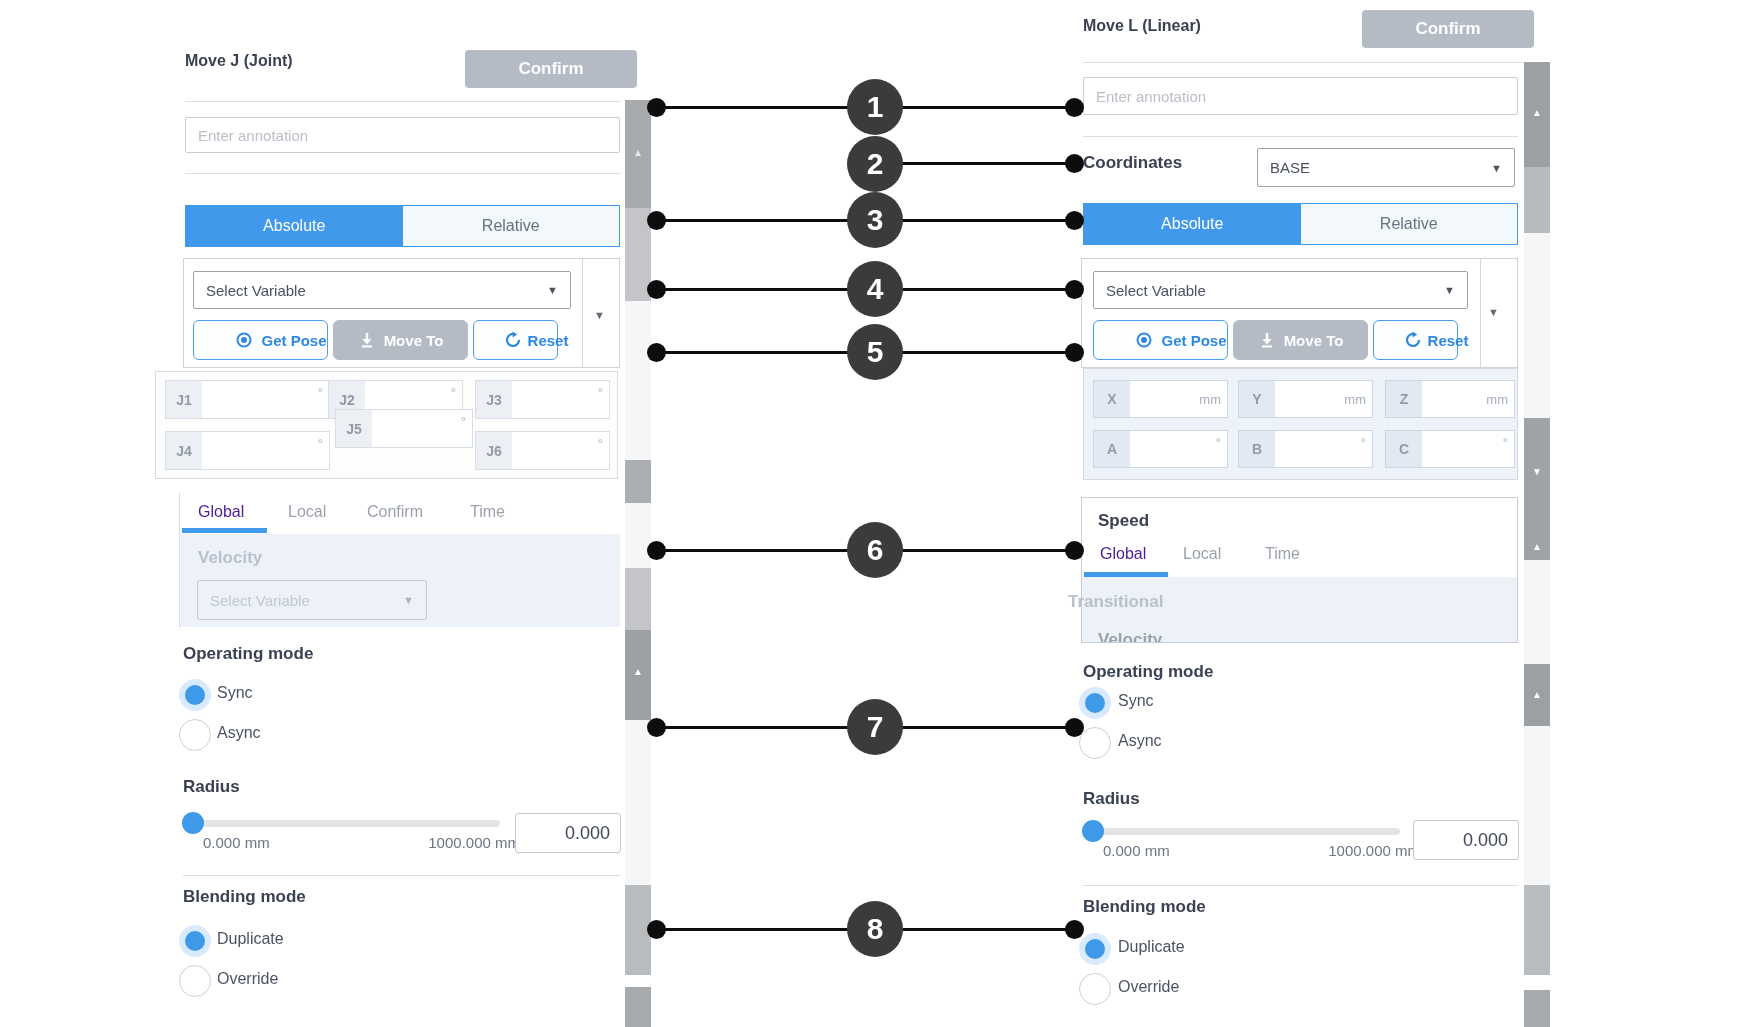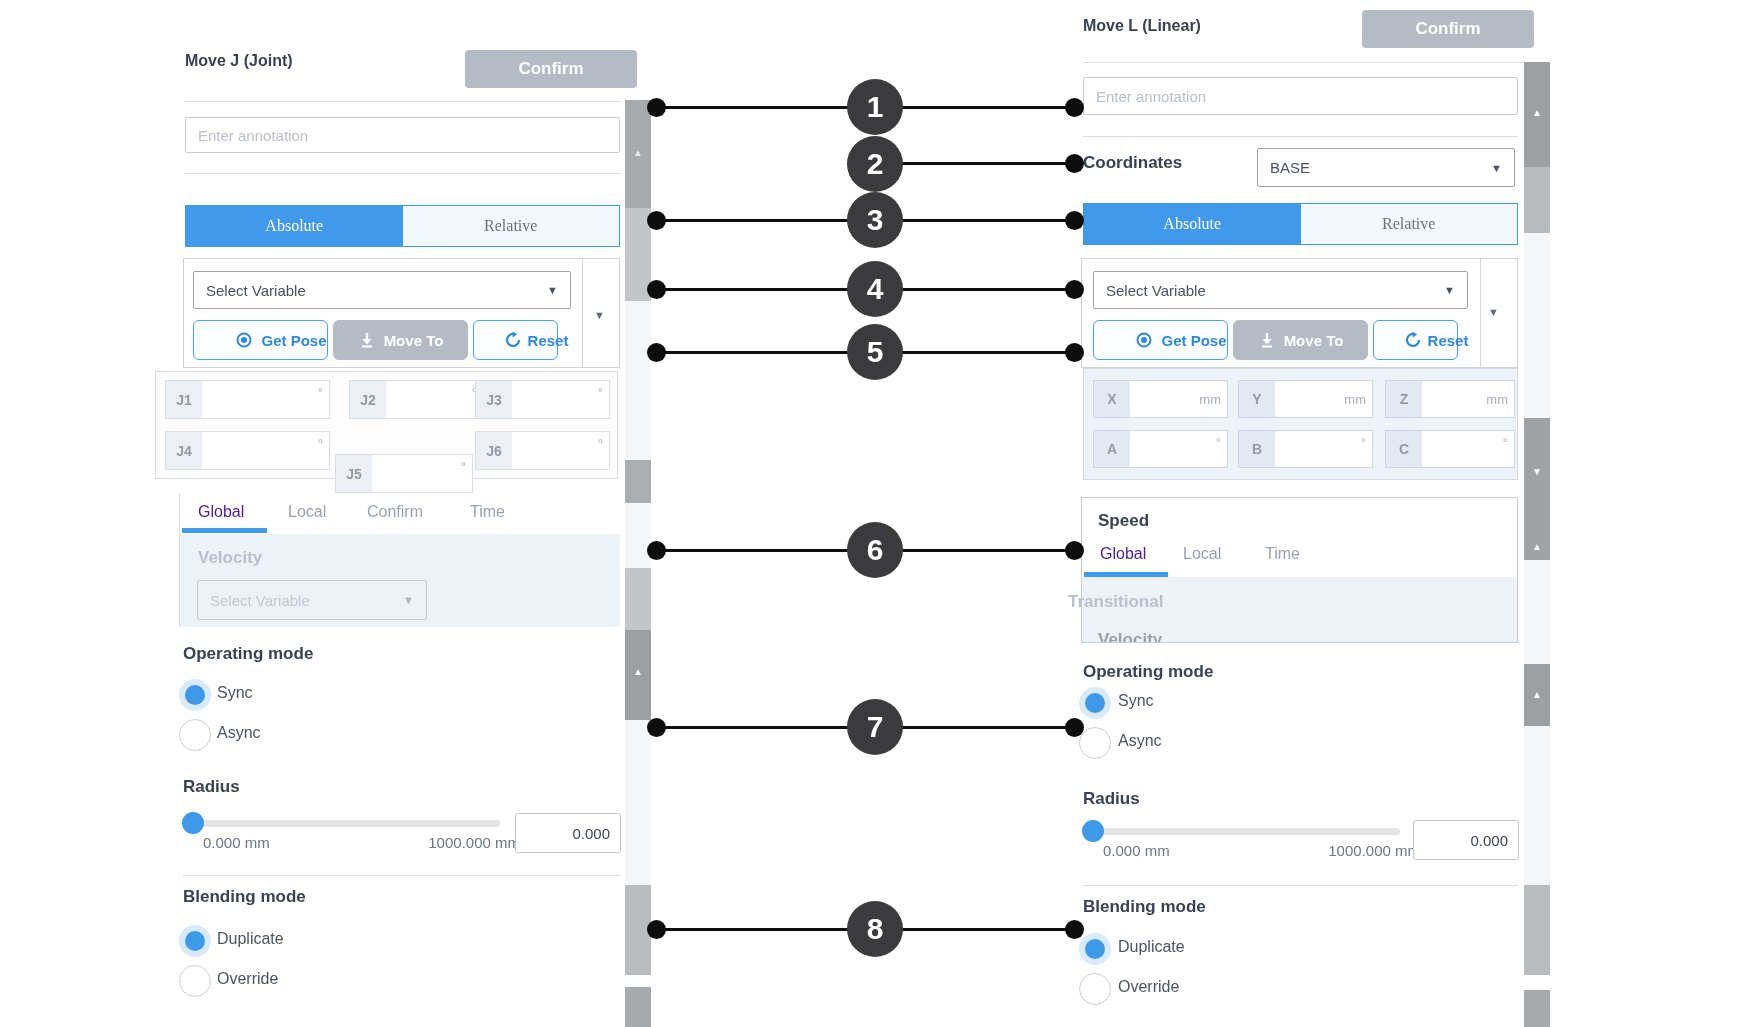--- a/index.html
+++ b/index.html
@@ -7,21 +7,21 @@
           font-family:"Liberation Sans",sans-serif;color:#3a4153;}
   .abs{position:absolute;}
   .panel-title{font-size:16px;font-weight:700;color:#3a4153;white-space:nowrap;}
   .confirm-btn{background:#b5bbc5;border-radius:4px;color:#fff;font-size:17px;font-weight:700;
                display:flex;align-items:center;justify-content:center;}
   .divider{background:#dcdee1;height:1px;}
   .text-input{border:1px solid #c9cdd3;border-radius:2px;background:#fff;font-size:15px;color:#4a5260;
               padding:0 12px;box-sizing:border-box;font-family:"Liberation Sans",sans-serif;outline:none;}
   .text-input::placeholder{color:#b9bec7;}
   .tabbar{border:1px solid #4199ec;display:flex;box-sizing:border-box;}
-  .tab{flex:1;display:flex;align-items:center;justify-content:center;font-size:16px;font-family:Liberation Serif, serif;}
+  .tab{flex:1;display:flex;align-items:center;justify-content:center;font-size:16px;}
   .tab-on{background:#4199ec;color:#fff;}
   .tab-off{background:#f3f8fd;color:#68717f;}
   .group-box{border:1px solid #ced3d9;background:#fff;box-sizing:border-box;}
   .select{border:1px solid #9ba1a9;border-radius:2px;background:#fff;display:flex;align-items:center;
           justify-content:space-between;padding:0 12px;box-sizing:border-box;font-size:15px;color:#4a5260;}
   .select .caret{font-size:11px;color:#4b5360;}
   .select-dis{border:1px solid #c6ccd3;border-radius:2px;display:flex;align-items:center;
           justify-content:space-between;padding:0 12px;box-sizing:border-box;font-size:15px;color:#c2c8d1;}
   .select-dis .caret{font-size:11px;color:#aeb4bc;}
   .btn{border-radius:6px;display:flex;align-items:center;justify-content:center;gap:8px;
@@ -38,21 +38,21 @@
   .tab-underline{background:#3f9aea;height:5px;}
   .sec-h{font-size:17px;font-weight:700;color:#3a4153;white-space:nowrap;}
   .ghost-h{font-size:17px;font-weight:700;color:#bac1cc;white-space:nowrap;}
   .radio-on{width:32px;height:32px;border-radius:50%;background:#d9eafc;position:absolute;}
   .radio-on::after{content:"";position:absolute;left:6px;top:6px;width:20px;height:20px;border-radius:50%;background:#3e9ae9;}
   .radio-off{width:32px;height:32px;border-radius:50%;background:#fff;border:1.5px solid #ccd1d7;box-sizing:border-box;position:absolute;}
   .radio-label{font-size:16px;color:#4b5364;white-space:nowrap;}
   .slider-track{background:#e4e4e6;border-radius:4px;height:7px;}
   .slider-knob{width:22px;height:22px;border-radius:50%;background:#3e9ae9;}
   .range-label{font-size:15px;color:#6d7583;white-space:nowrap;margin-left:20px;}
-  .value-box{border:1px solid #c6c6c8;border-radius:3px;background:#fff;font-size:15px;color:#3f4656;
+  .value-box{border:1px solid #c6c6c8;border-radius:3px;background:#fff;font-size:18px;color:#3f4656;
              display:flex;align-items:center;justify-content:flex-end;padding-right:10px;box-sizing:border-box;}
   .co-line{background:#0d0d0d;height:3px;z-index:5;}
   .co-dot{width:19px;height:19px;border-radius:50%;background:#0d0d0d;z-index:6;}
   .co-circle{width:56px;height:56px;border-radius:50%;background:#3b3b3d;z-index:7;
              display:flex;align-items:center;justify-content:center;color:#fff;font-size:30px;font-weight:700;}
   .sb{z-index:1;}
   .sb-arrow{position:absolute;left:0;width:100%;text-align:center;font-size:10px;line-height:10px;}
   .clip{overflow:hidden;}
 </style>
 </head>
@@ -108,36 +108,36 @@
       </span>
     <span>Reset</span>
   </div>
 
   <div class="abs" style="left:155px;top:371px;width:463px;height:108px;border:1px solid #d6dbe1;background:#fdfdfe;box-sizing:border-box;"></div>
   <div class="abs field" style="left:165px;top:380px;width:165px;height:39px;">
     <div class="f-label">J1</div>
       <div class="f-input"></div>
       <div class="f-unit">°</div>
   </div>
-  <div class="abs field" style="left:349px;top:380px;width:135px;height:39px;">
+  <div class="abs field" style="left:328px;top:380px;width:135px;height:39px;">
     <div class="f-label">J2</div>
       <div class="f-input"></div>
       <div class="f-unit">°</div>
   </div>
   <div class="abs field" style="left:475px;top:380px;width:135px;height:39px;">
     <div class="f-label">J3</div>
       <div class="f-input"></div>
       <div class="f-unit">°</div>
   </div>
   <div class="abs field" style="left:165px;top:431px;width:165px;height:39px;">
     <div class="f-label">J4</div>
       <div class="f-input"></div>
       <div class="f-unit">°</div>
   </div>
-  <div class="abs field" style="left:335px;top:454px;width:138px;height:39px;">
+  <div class="abs field" style="left:335px;top:409px;width:138px;height:39px;">
     <div class="f-label">J5</div>
       <div class="f-input"></div>
       <div class="f-unit">°</div>
   </div>
   <div class="abs field" style="left:475px;top:431px;width:135px;height:39px;">
     <div class="f-label">J6</div>
       <div class="f-input"></div>
       <div class="f-unit">°</div>
   </div>
 

